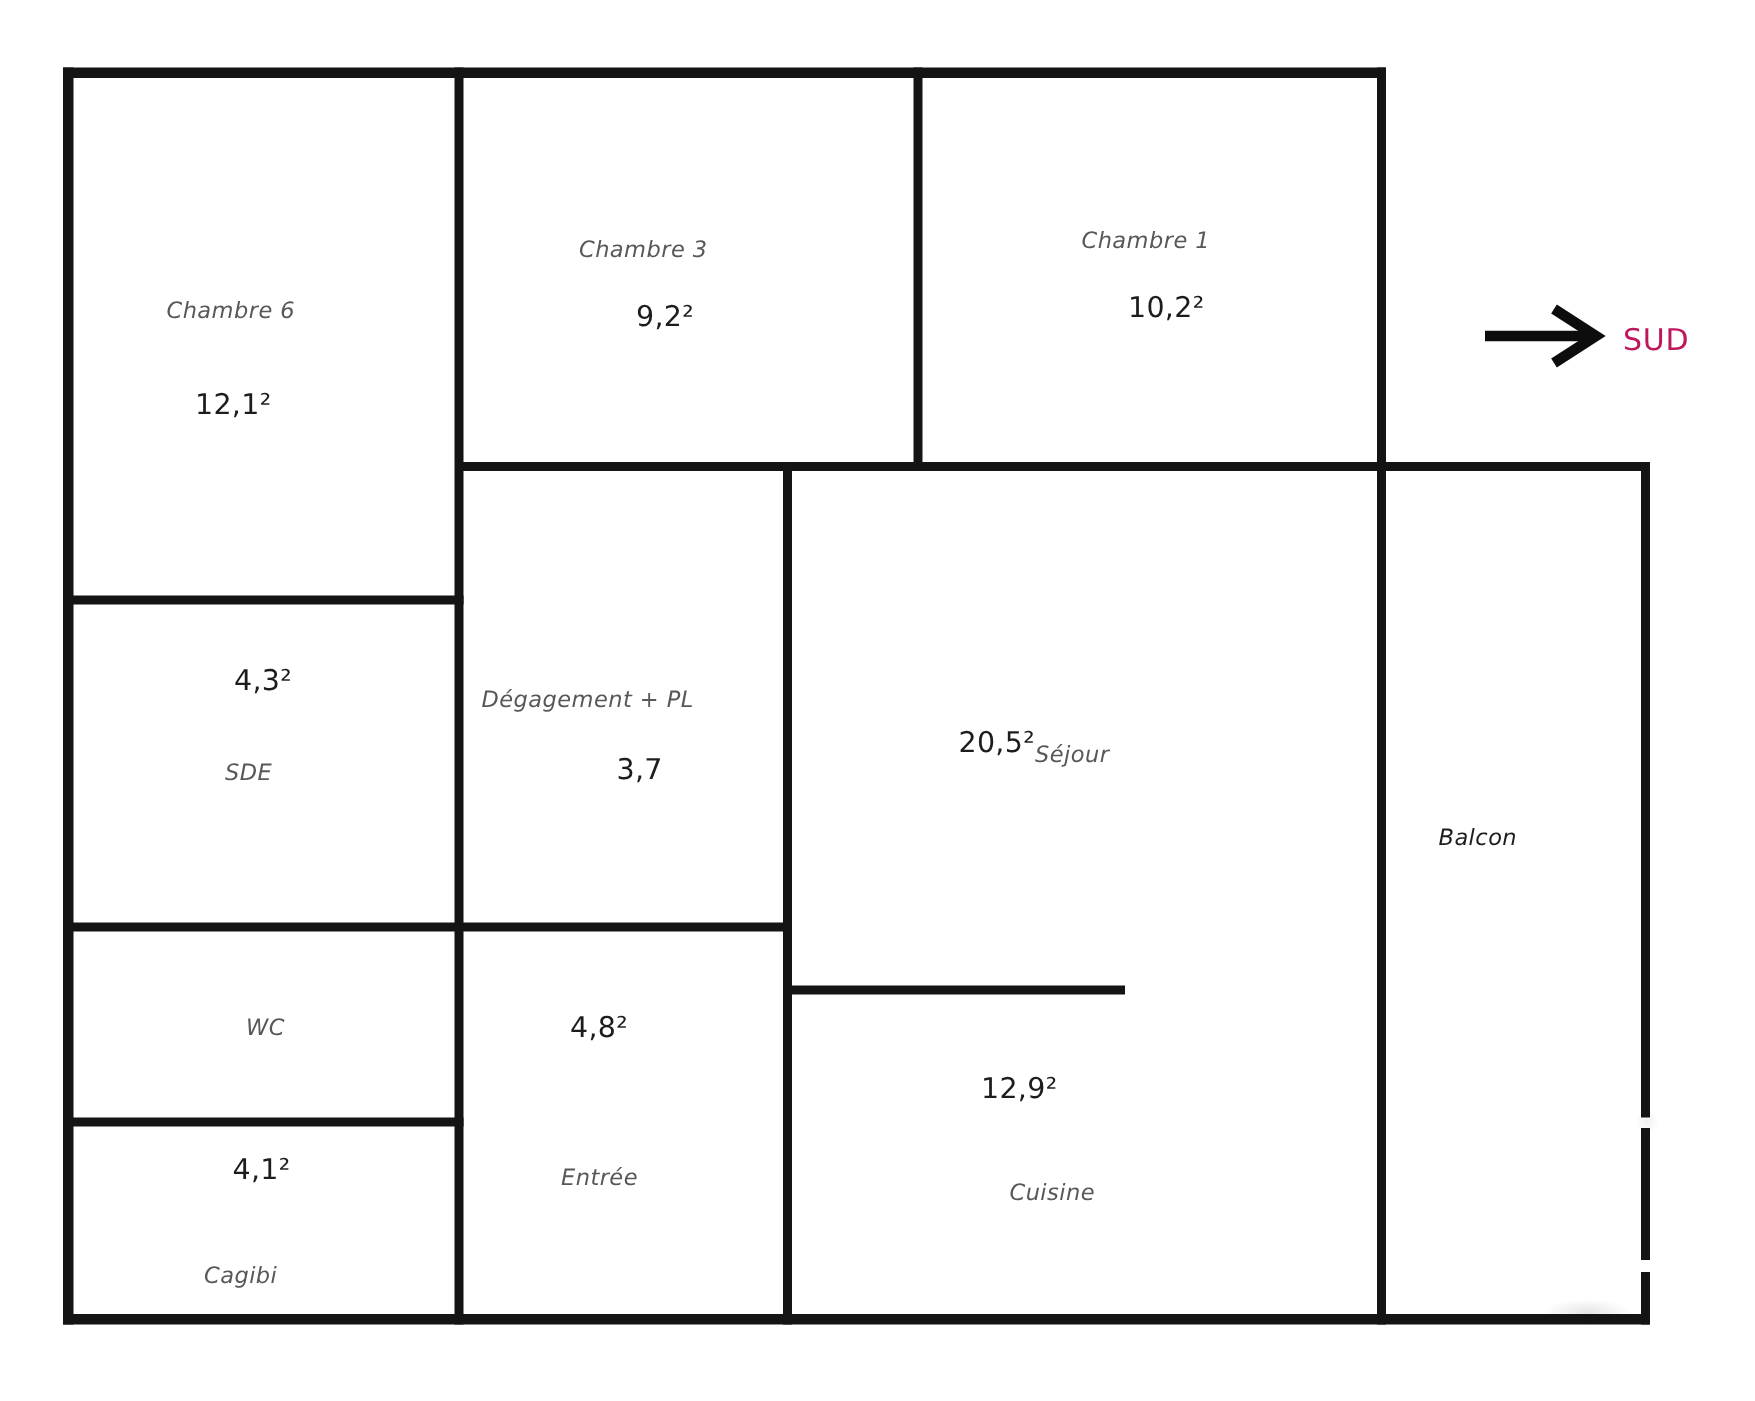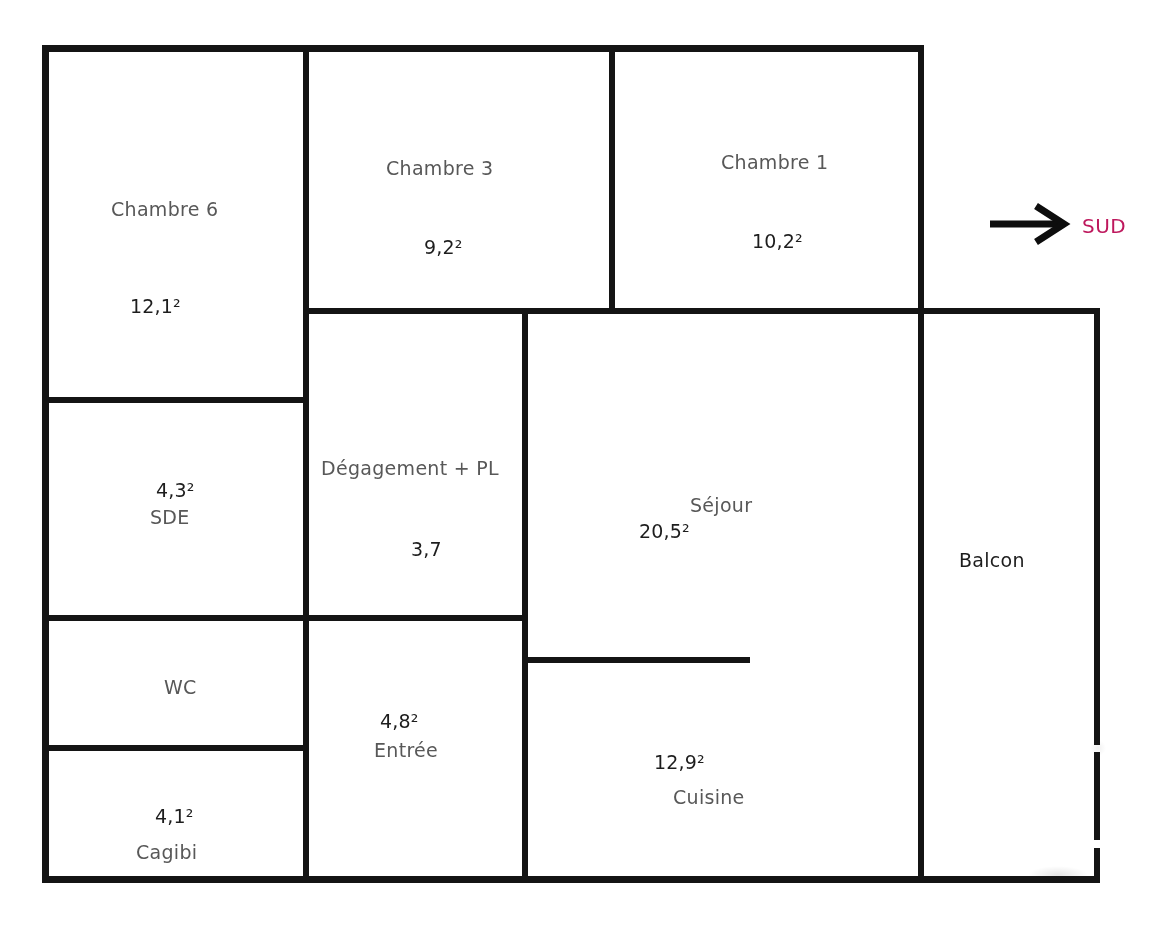--- a/index.html
+++ b/index.html
@@ -18,32 +18,32 @@
     overflow: hidden;
   }
   
   .wall {
     position: absolute;
     background: #141414;
   }
   
   .room-label {
     position: absolute;
-    font-size: 19px;
+    font-size: 15px;
     color: #585858;
     white-space: nowrap;
     letter-spacing: 0.3px;
+    font-style: italic;
   }
   .room-area {
     position: absolute;
     font-size: 19px;
     color: #1d1d1d;
     white-space: nowrap;
     letter-spacing: 0.2px;
-    margin-top: 36px;
   }
   .room-label.dark {
     color: #1d1d1d;
   }
   
   #orientation {
     position: absolute;
   }
   .compass-label {
     position: absolute;
@@ -108,21 +108,21 @@
   <div class="room-area" style="left:411px; top:502px;">3,7</div>
 
   <div class="room-area" style="left:639px; top:484px;">20,5²</div>
   <div class="room-label" style="left:690px; top:494px;">Séjour</div>
 
   <div class="room-label dark" style="left:959px; top:549px;">Balcon</div>
 
   <div class="room-label" style="left:164px; top:676px;">WC</div>
 
   <div class="room-area" style="left:380px; top:674px;">4,8²</div>
-  <div class="room-label" style="left:374px; top:739px;">Entrée</div>
+  <div class="room-label" style="left:374px; top:776px;">Entrée</div>
 
   <div class="room-area" style="left:654px; top:715px;">12,9²</div>
   <div class="room-label" style="left:673px; top:786px;">Cuisine</div>
 
   <div class="room-area" style="left:155px; top:769px;">4,1²</div>
   <div class="room-label" style="left:136px; top:805px;margin-top:36px;">Cagibi</div>
 
   <div id="orientation" style="left:988px; top:200px; width:90px; height:48px;">
     <svg width="90" height="48" viewBox="0 0 90 48">
       <line x1="2" y1="24" x2="70" y2="24" stroke="#0d0d0d" stroke-width="7"></line>

